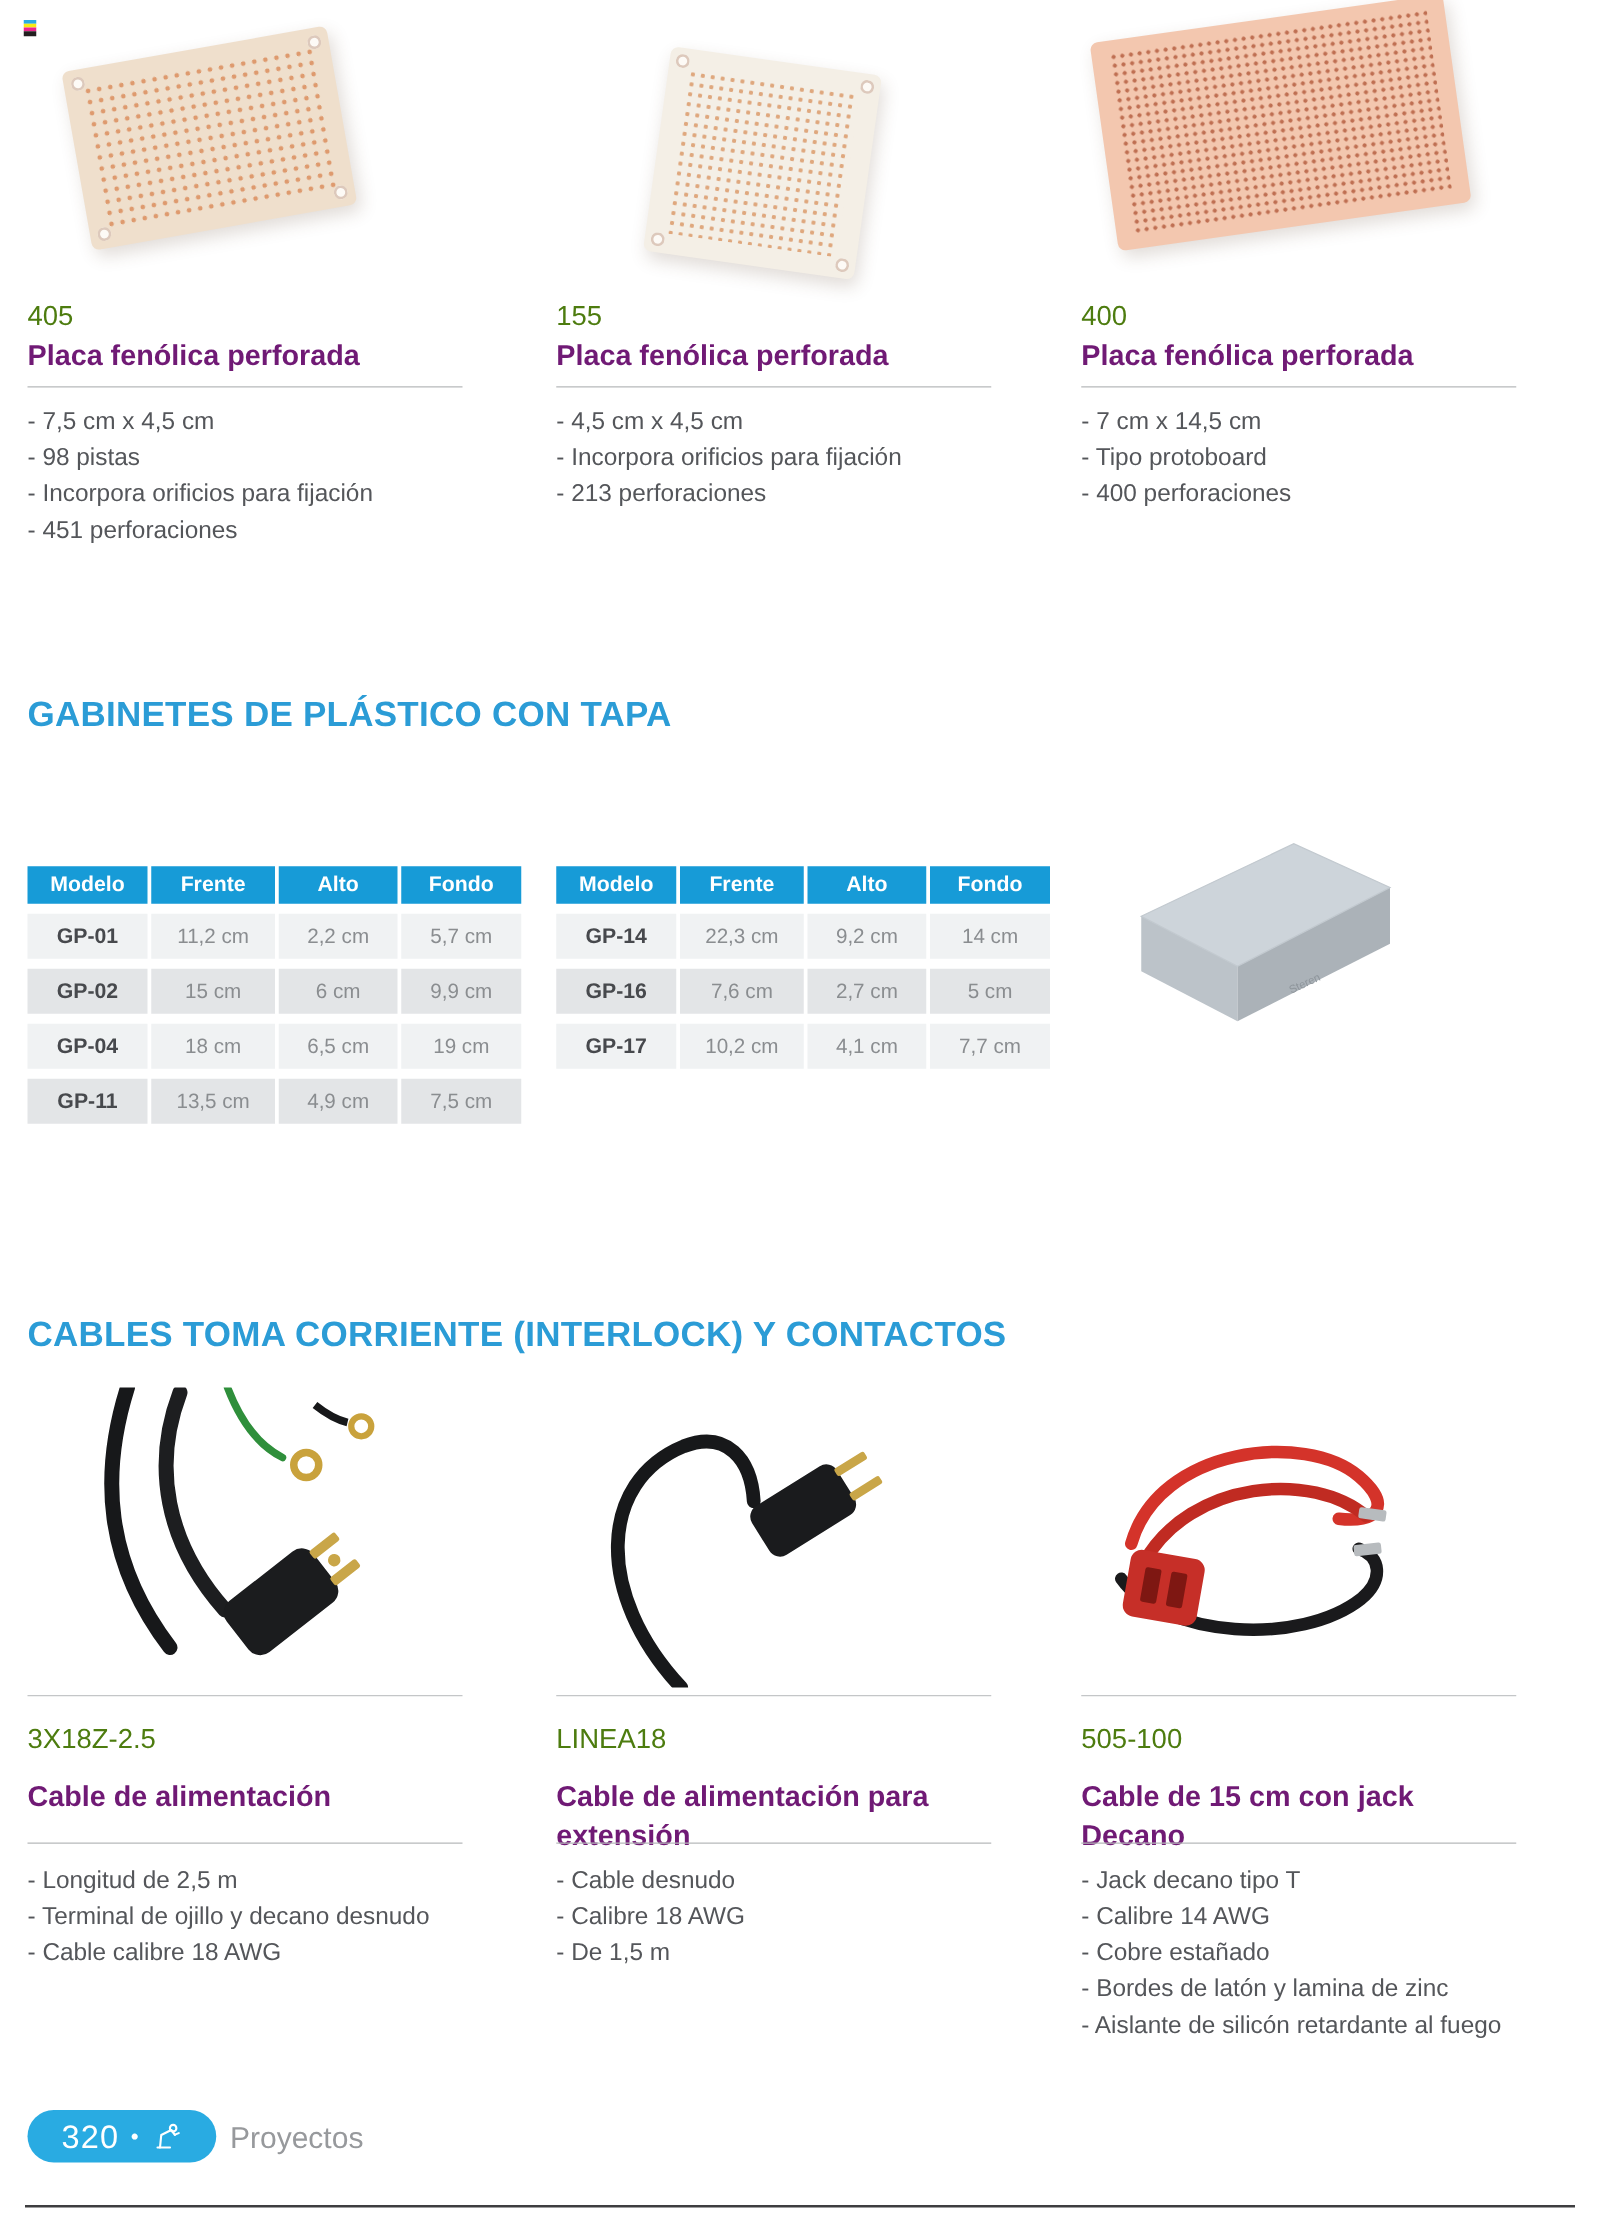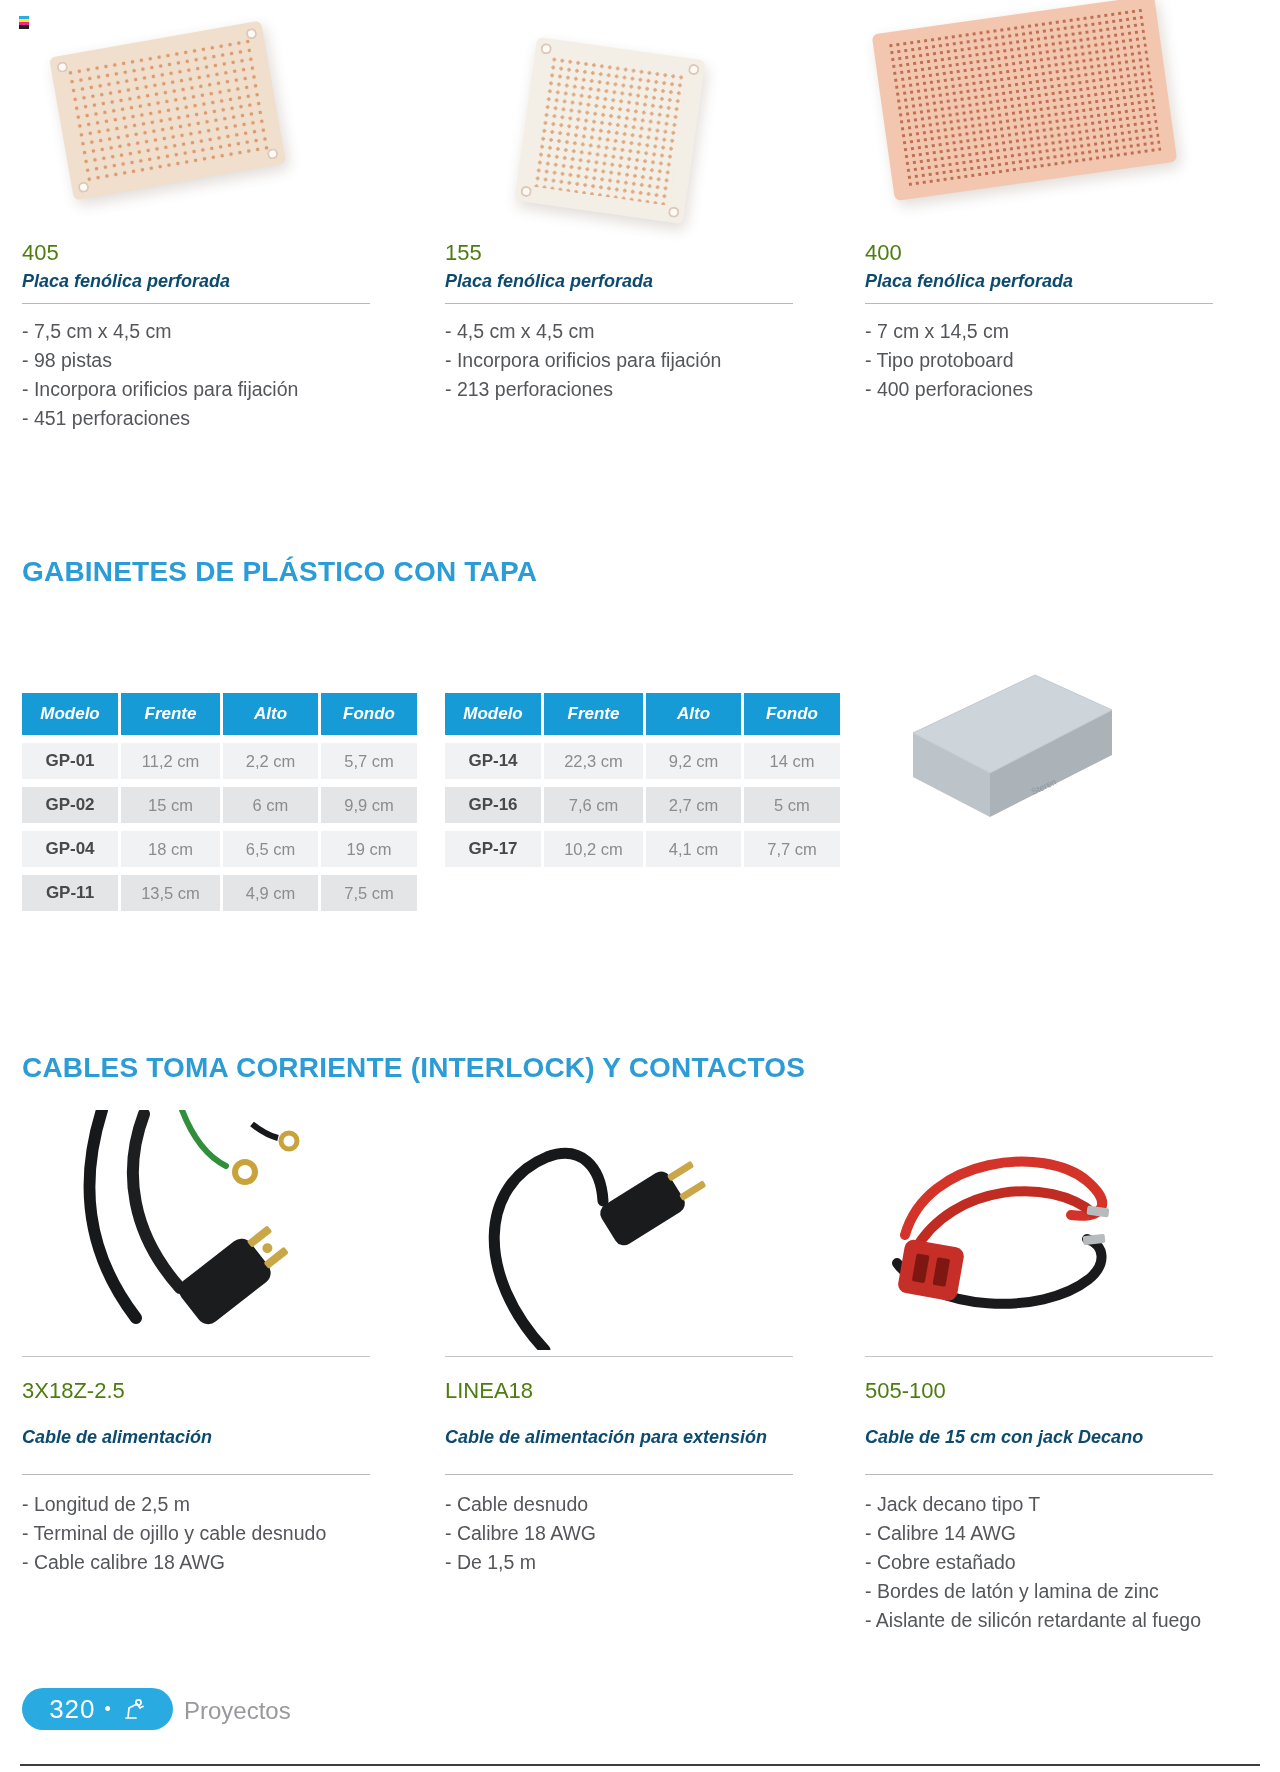--- a/index.html
+++ b/index.html
@@ -11,30 +11,30 @@
   .reg-mark div{width:100%;height:3px;}
 
   
   .board{position:absolute;border-radius:6px;box-shadow:3px 6px 14px rgba(90,60,40,.18);}
   .board .dots{position:absolute;border-radius:3px;}
   .hole{position:absolute;width:11px;height:11px;border-radius:50%;background:#fdfaf6;box-shadow:inset 0 0 0 2px rgba(160,110,80,.35);}
 
   
   .product-col{position:absolute;width:348px;top:240px;}
   .prod-code{font-size:22px;color:#4d7c0f;margin-bottom:5px;}
-  .prod-title{font-size:18px;font-weight:bold;color:#0c4a6e;padding-bottom:11px;border-bottom:1px solid #b7b9bb;font-style:italic;}
+  .prod-title{font-size:23px;font-weight:bold;color:#701a75;padding-bottom:11px;border-bottom:1px solid #b7b9bb;}
   ul.features{list-style:none;margin:13px 0 0 0;padding:0;}
   ul.features li{font-size:19.5px;line-height:29px;color:#54565a;padding-left:13px;text-indent:-13px;}
 
   
   .section-title{position:absolute;left:22px;font-size:28px;font-weight:600;color:#2b9cd6;letter-spacing:.2px;}
 
   
   .gp-table{position:absolute;display:grid;grid-template-columns:96px 99px 95px 96px;gap:8px 3px;}
-  .gp-table .th{height:42px;background:#179bd7;color:#ffffff;font-weight:bold;font-size:17px;display:flex;align-items:center;justify-content:center;font-style:italic;}
+  .gp-table .th{height:30px;background:#179bd7;color:#ffffff;font-weight:bold;font-size:17px;display:flex;align-items:center;justify-content:center;}
   .gp-table .td{height:36px;display:flex;align-items:center;justify-content:center;font-size:16.5px;color:#8a8d90;}
   .gp-table .td.model{font-weight:bold;color:#47494d;font-size:17px;}
   .gp-table .r-light{background:#f0f2f3;}
   .gp-table .r-dark{background:#e3e5e7;}
 
   
   .img-divider{position:absolute;height:1px;background:#c4c6c8;width:348px;top:1356px;}
 
   
   .cable-col{position:absolute;top:1378px;width:348px;height:300px;}
@@ -215,21 +215,21 @@
 
   <div class="img-divider" style="left:22px;"></div>
   <div class="img-divider" style="left:445px;"></div>
   <div class="img-divider" style="left:865px;"></div>
 
   <div class="cable-col" style="left:22px;">
     <div class="prod-code">3X18Z-2.5</div>
     <div class="prod-title">Cable de alimentación</div>
     <ul class="features">
       <li>- Longitud de 2,5 m</li>
-      <li>- Terminal de ojillo y cable desnudo</li>
+      <li>- Terminal de ojillo y decano desnudo</li>
       <li>- Cable calibre 18 AWG</li>
     </ul>
   </div>
 
   <div class="cable-col" style="left:445px;">
     <div class="prod-code">LINEA18</div>
     <div class="prod-title">Cable de alimentación para extensión</div>
     <ul class="features">
       <li>- Cable desnudo</li>
       <li>- Calibre 18 AWG</li>

